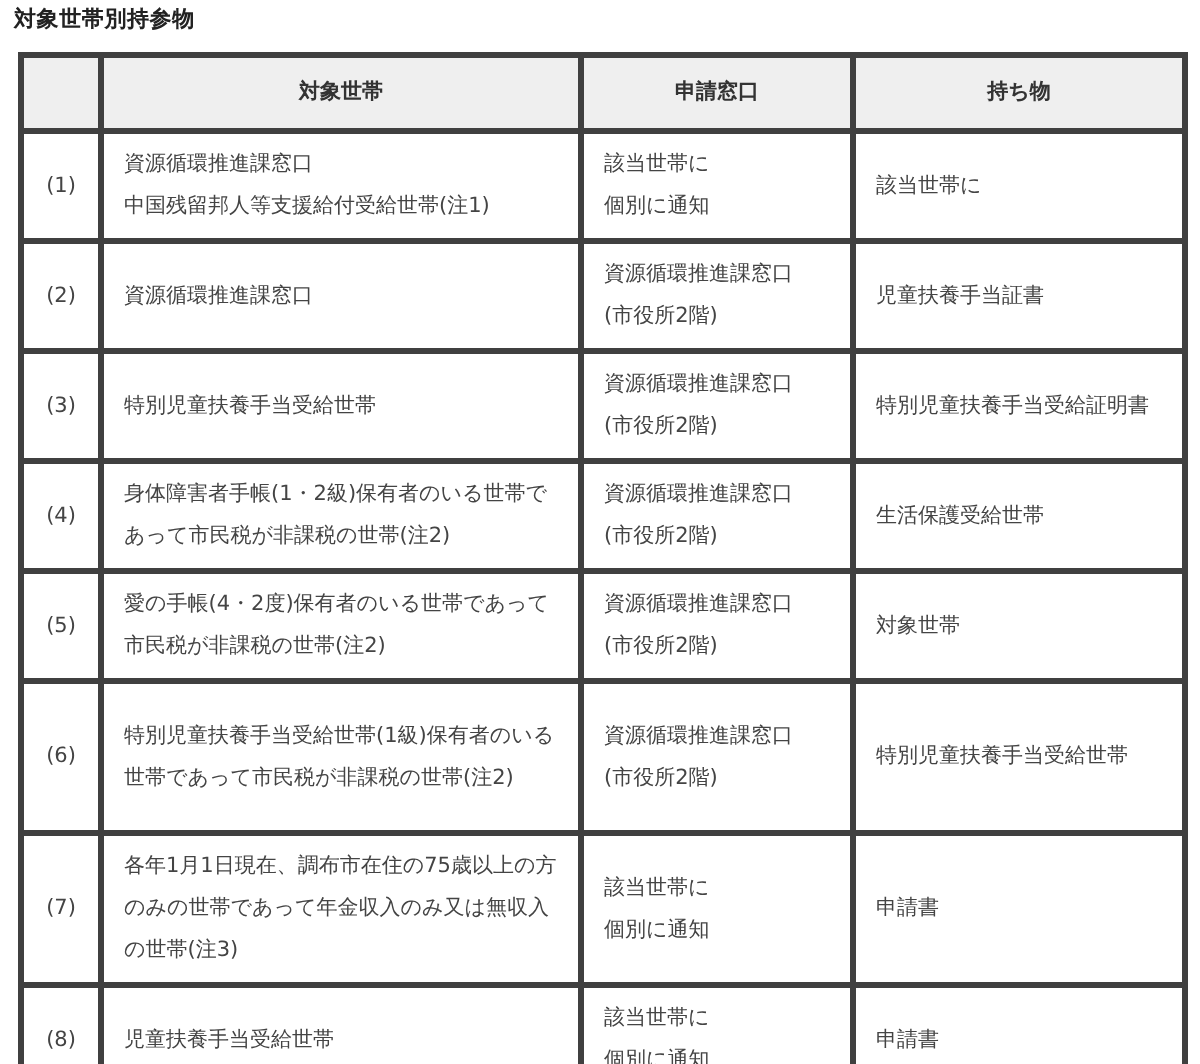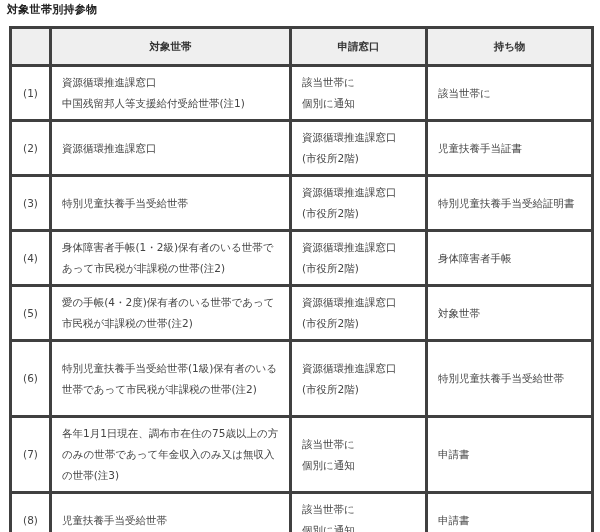--- a/index.html
+++ b/index.html
@@ -123,21 +123,21 @@
 
     <tr class="h53">
       <td class="num">(4)</td>
       <td>
         <span class="line">身体障害者手帳(1・2級)保有者のいる世帯であって市民税が非課税の世帯(注2)</span>
       </td>
       <td>
         <span class="line">資源循環推進課窓口</span>
         <span class="line">(市役所2階)</span>
       </td>
-      <td>身体障害者手帳</td>
+      <td>生活保護受給世帯</td>
     </tr>
 
     <tr class="h53">
       <td class="num">(5)</td>
       <td>
         <span class="line">愛の手帳(4・2度)保有者のいる世帯であって市民税が非課税の世帯(注2)</span>
       </td>
       <td>
         <span class="line">資源循環推進課窓口</span>
         <span class="line">(市役所2階)</span>

